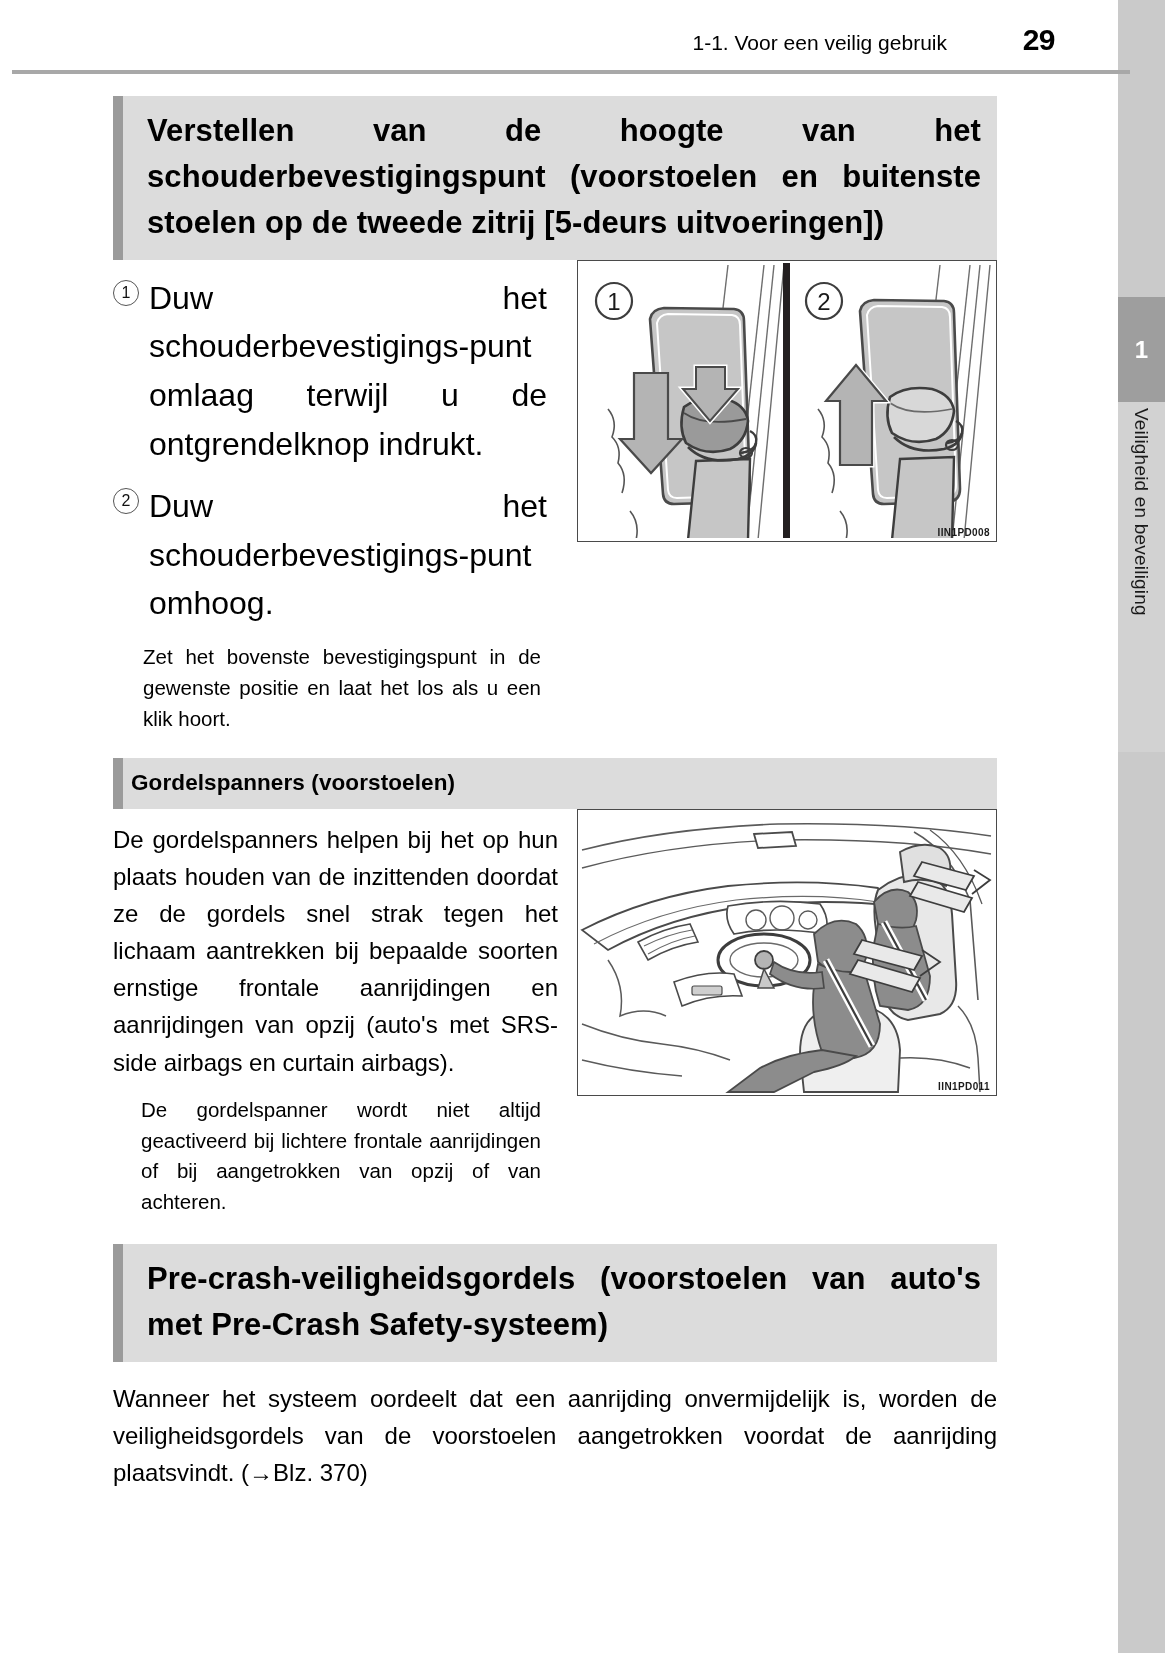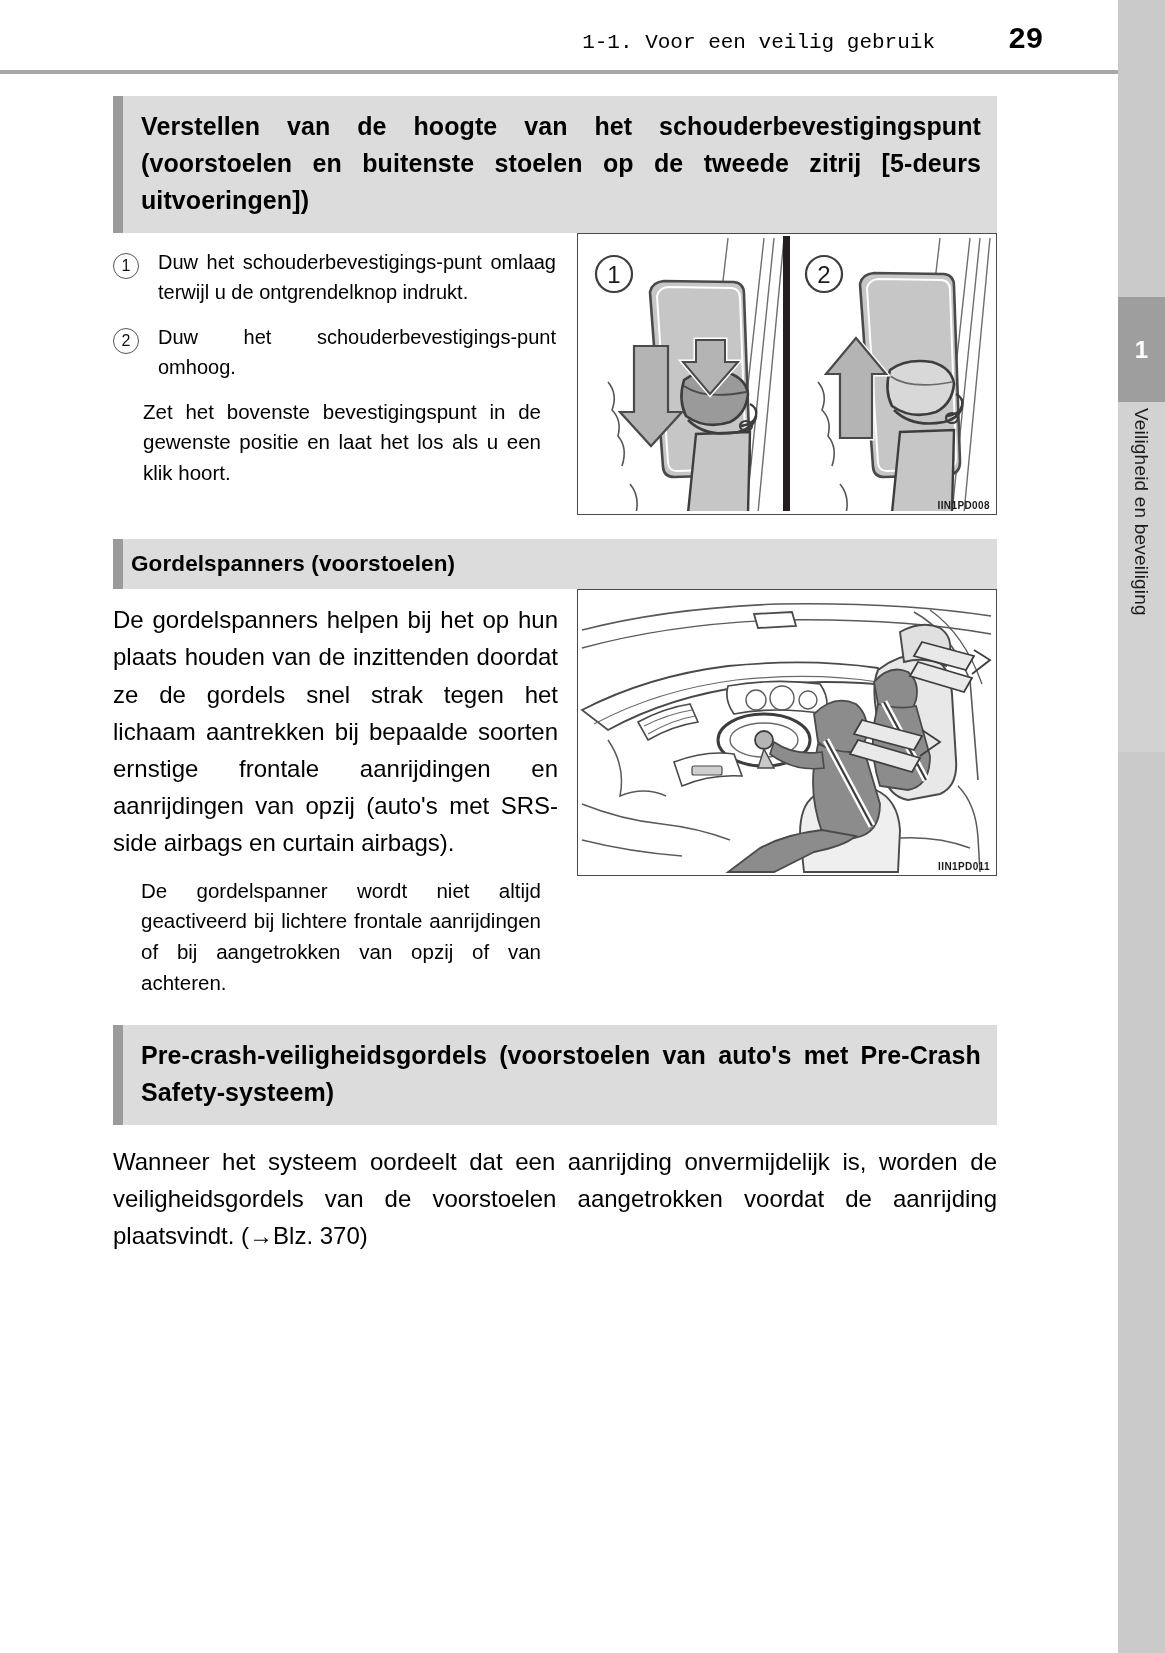--- a/index.html
+++ b/index.html
@@ -77,24 +77,23 @@
     left: 0;
     width: 47px;
     height: 901px;
     background: #cacaca;
   }
 
   
   #page-header {
     position: absolute;
     top: 0;
-    left: 0;
+    left: 12px;
     width: 1118px;
     height: 72px;
-    font-family: Liberation Mono, monospace;
   }
   #header-section-title {
     position: absolute;
     right: 183px;
     top: 31px;
     font-size: 21px;
     color: #000000;
     white-space: nowrap;
   }
   #header-page-number {
@@ -120,24 +119,24 @@
     left: 113px;
     top: 96px;
     width: 884px;
   }
 
   
   .section-heading {
     position: relative;
     background: #dcdcdc;
     border-left: 10px solid #9b9b9b;
-    padding: 12px 16px 14px 18px;
+    padding: 12px 16px 14px 24px;
     box-sizing: border-box;
     font-weight: bold;
-    font-size: 25px;
+    font-size: 31px;
     line-height: 1.48;
     text-align: justify;
     text-align-last: left;
     letter-spacing: 0.1px;
     margin: 0;
   }
   .section-heading.sub {
     font-size: 22.5px;
     padding: 8px 16px 9px 8px;
   }
@@ -171,26 +170,25 @@
     border-radius: 50%;
     font-size: 16px;
     line-height: 24px;
     text-align: center;
     margin-right: 10px;
     margin-top: 6px;
     color: #111111;
     box-sizing: border-box;
   }
   .step-body {
-    font-size: 20px;
+    font-size: 32px;
     line-height: 1.52;
     text-align: justify;
     text-align-last: left;
     width: 398px;
-    margin-left: 9px;
   }
 
   .note {
     font-size: 20.5px;
     line-height: 1.5;
     text-align: justify;
     text-align-last: left;
     margin: 14px 0 0 36px;
     width: 396px;
   }

